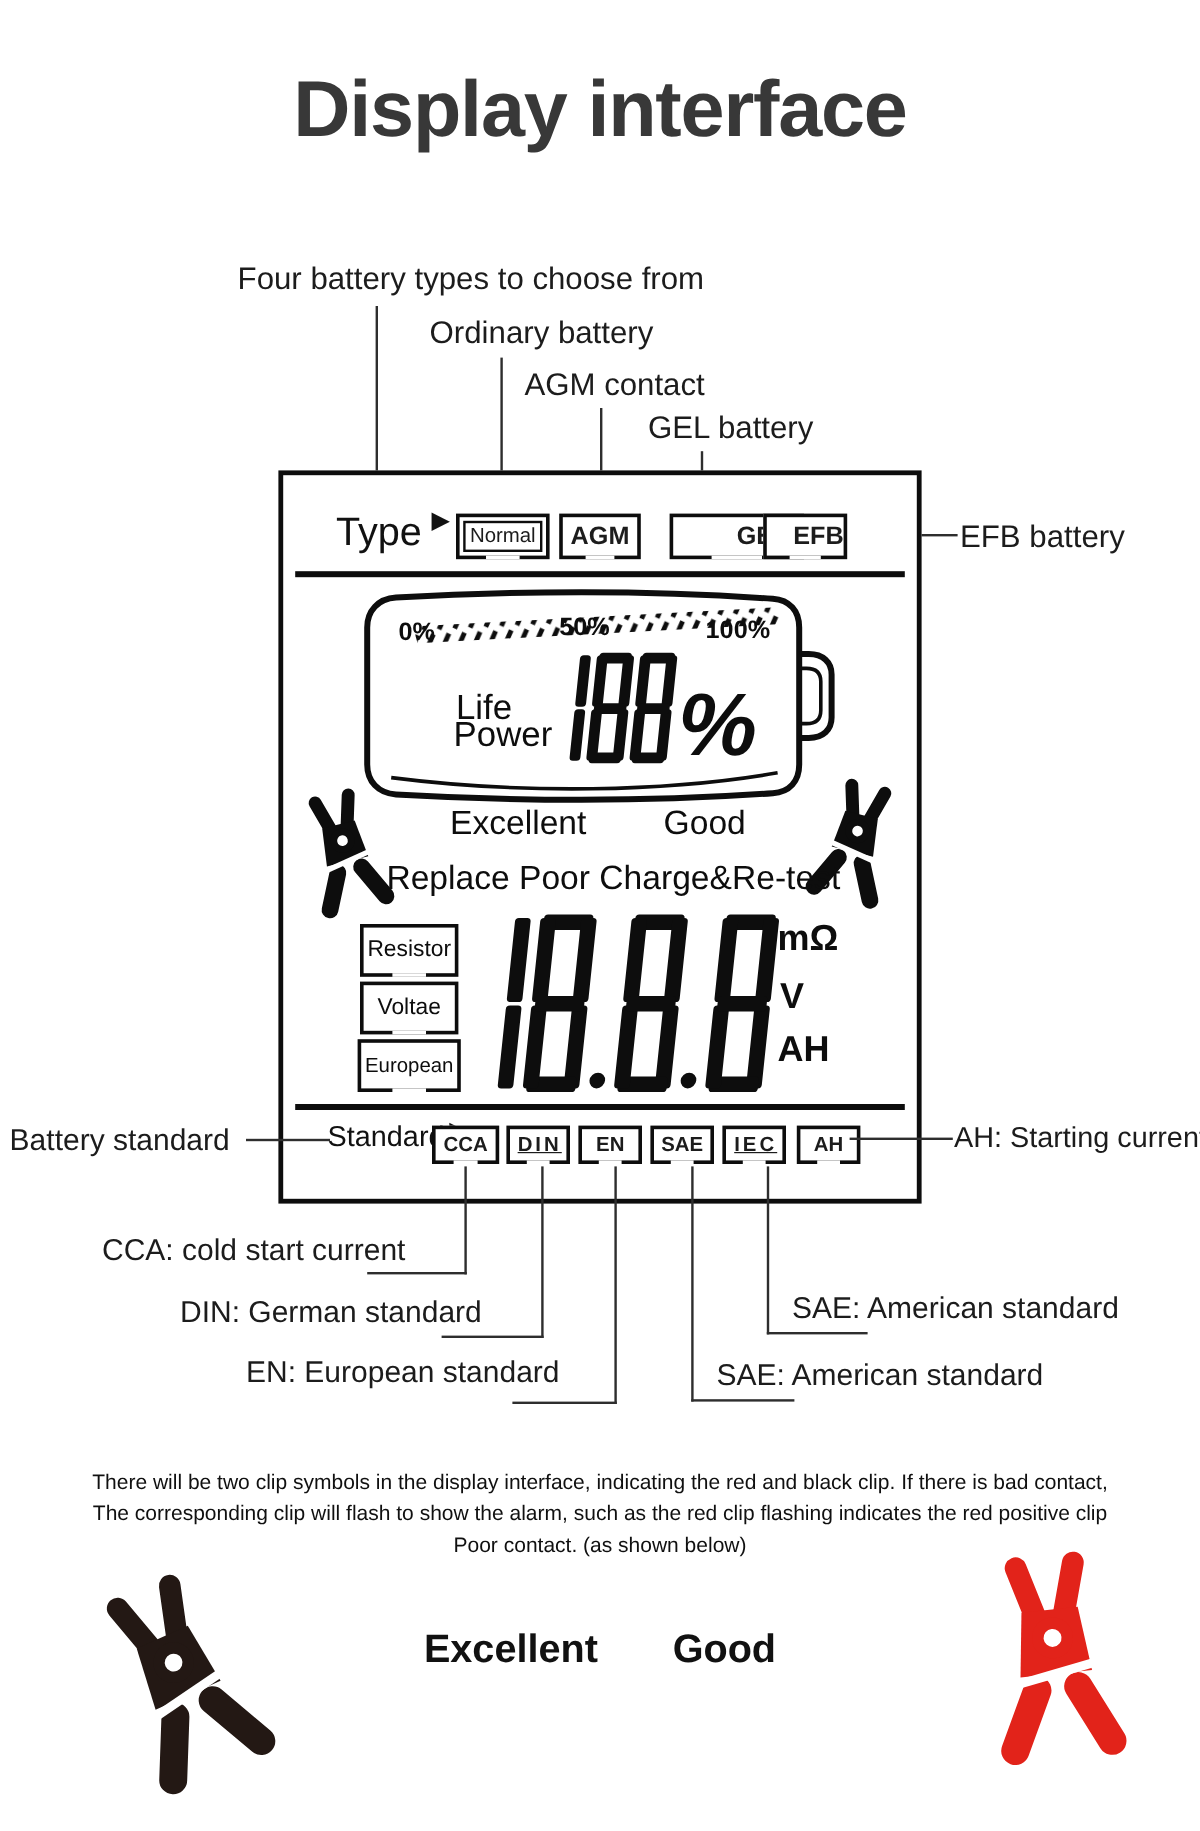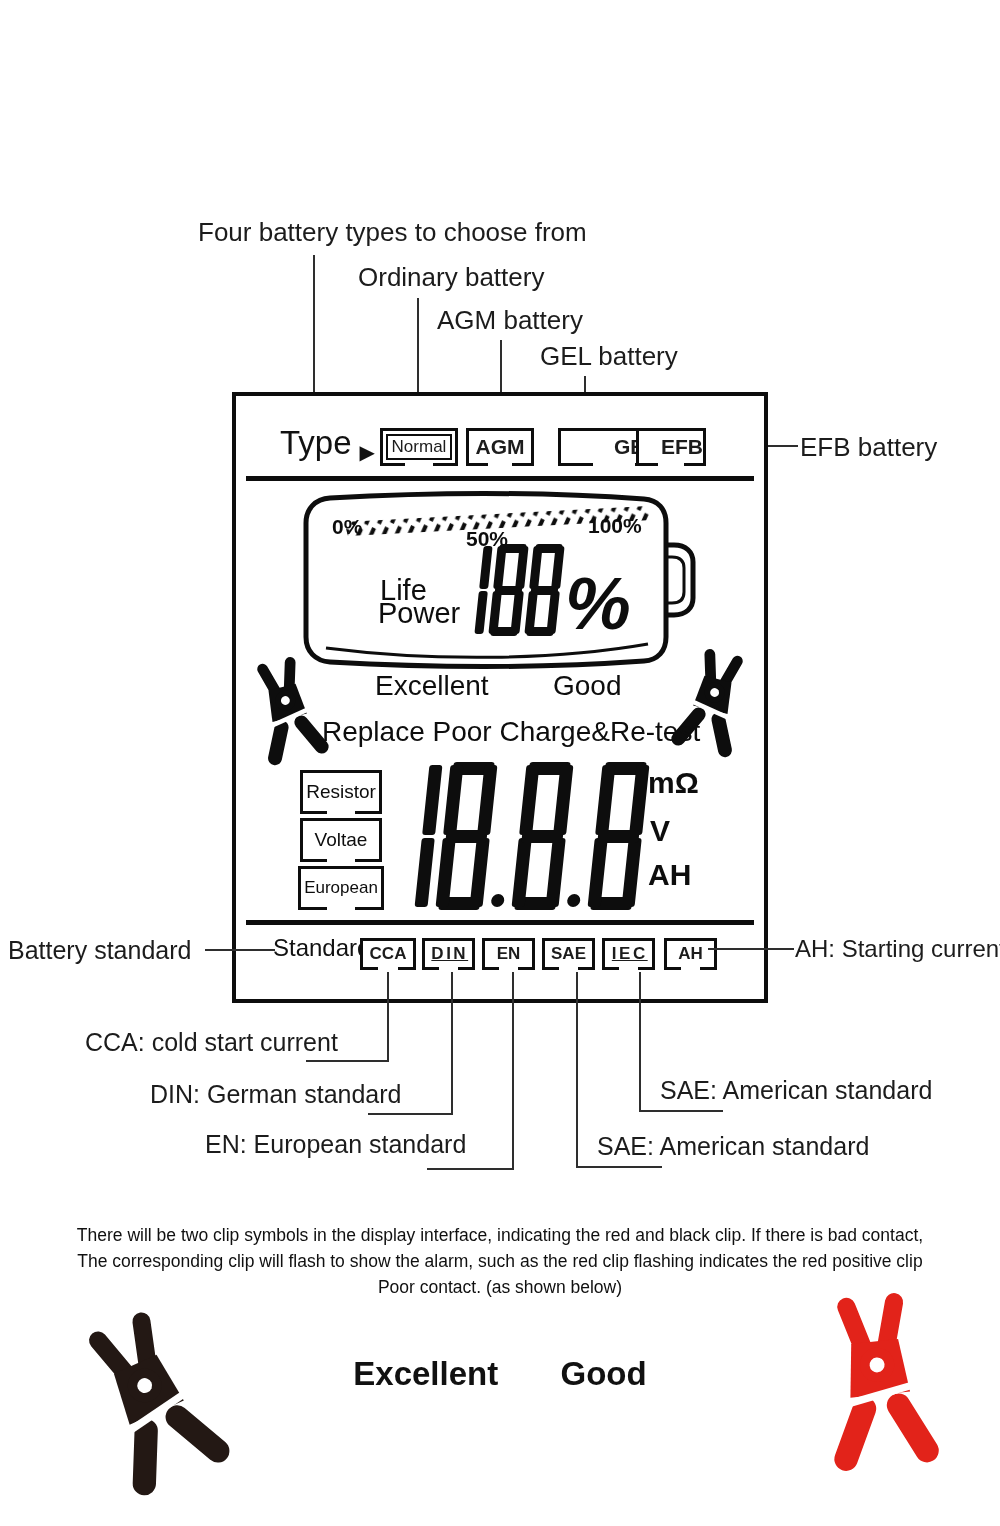--- a/index.html
+++ b/index.html
@@ -10,21 +10,21 @@
   .title{left:0;right:0;top:52px;text-align:center;font-size:66px;font-weight:700;
          color:#383838;letter-spacing:-1px;}
   
   .lbl{font-size:26px;white-space:nowrap;color:#1c1c1c;}
   .lbl-sm{font-size:25px;white-space:nowrap;color:#1c1c1c;}
   .vline{width:2px;background:#2e2e2e;}
   .hline{height:2px;background:#2e2e2e;}
   
   .panel{left:232px;top:392px;width:528px;height:603px;border:4px solid #0d0d0d;background:#fff;}
   .divider{position:absolute;left:10px;width:508px;height:5px;background:#0d0d0d;}
-  .typelabel{position:absolute;font-size:33px;color:#111;display:flex;align-items:flex-end;gap:8px;}
+  .typelabel{position:absolute;font-size:33px;color:#111;display:flex;align-items:flex-start;gap:8px;}
   .arrow{font-size:20px;line-height:1;}
   .opt{position:absolute;border:3px solid #0d0d0d;display:flex;align-items:center;justify-content:center;
        background:#fff;}
   .opt .notch{position:absolute;left:30%;right:30%;bottom:-3px;height:3px;background:#fff;}
   .opt-type{height:32px;font-weight:700;font-size:21px;}
   .opt-normal::before{content:"";position:absolute;inset:3px;border:2px solid #0d0d0d;}
   .opt-normal{font-weight:400 !important;font-size:17px !important;}
   .opt-std{height:26px;font-weight:700;font-size:17px;}
   .ls2{letter-spacing:2.5px;text-indent:2.5px;text-decoration:underline;}
   
@@ -68,24 +68,25 @@
       <rect x="76" y="94" width="22" height="72" rx="11" transform="rotate(-26 87 130)" fill="currentColor"></rect>
       <line x1="20" y1="103" x2="98" y2="89" stroke="#fff" stroke-width="7"></line>
       <circle cx="60" cy="68" r="16" fill="currentColor"></circle>
       <circle cx="60" cy="68" r="7" fill="#fff"></circle>
     </symbol>
   </defs>
 </svg>
 
 <div id="stage">
 
+  <div class="abs title">Display interface</div>
 
   <div class="abs lbl" style="left:198px;top:217px;">Four battery types to choose from</div>
   <div class="abs lbl" style="left:358px;top:262px;">Ordinary battery</div>
-  <div class="abs lbl" style="left:437px;top:305px;">AGM battery</div>
+  <div class="abs lbl" style="left:437px;top:305px;">AGM contact</div>
   <div class="abs lbl" style="left:540px;top:341px;">GEL battery</div>
   <div class="abs lbl" style="left:800px;top:432px;">EFB battery</div>
 
   <div class="abs vline" style="left:313px;top:255px;height:170px;"></div>
   <div class="abs vline" style="left:417px;top:298px;height:130px;"></div>
   <div class="abs vline" style="left:500px;top:340px;height:88px;"></div>
   <div class="abs vline" style="left:584px;top:376px;height:52px;"></div>
   <div class="abs hline" style="left:704px;top:445px;width:94px;"></div>
 
   <div class="abs panel">
@@ -120,21 +121,21 @@
         </pattern>
       </defs>
       <path d="M34,8 C140,2 250,2 348,9 C362,10 370,19 370,33 L370,147 C370,161 362,170 348,171 C250,178 140,178 34,172 C19,171 10,161 10,147 L10,33 C10,19 19,9 34,8 Z" fill="none" stroke="#0d0d0d" stroke-width="5"></path>
       <path d="M370,55 L378,55 C390,55 397,62 397,72 L397,108 C397,118 390,125 378,125 L370,125" fill="none" stroke="#0d0d0d" stroke-width="5"></path>
       <path d="M372,67 L376,67 C384,67 388,71 388,78 L388,102 C388,109 384,113 376,113 L372,113" fill="none" stroke="#0d0d0d" stroke-width="3"></path>
       <polygon points="48,32 352,16 356,30 52,46" fill="url(#hatch)"></polygon>
       <path d="M30,158 C140,172 260,170 352,154" fill="none" stroke="#0d0d0d" stroke-width="3"></path>
     </svg>
 
     <div class="batlbl" style="left:96px;top:119px;font-size:21px;font-weight:700;">0%</div>
-    <div class="batlbl" style="left:230px;top:115px;font-size:21px;font-weight:700;margin-top:16px;">50%</div>
+    <div class="batlbl" style="left:230px;top:115px;font-size:21px;font-weight:700;">50%</div>
     <div class="batlbl" style="left:352px;top:118px;font-size:21px;font-weight:700;">100%</div>
     <div class="batlbl" style="left:144px;top:166px;font-size:29px;margin-top:12px;">Life</div>
     <div class="batlbl" style="left:142px;top:201px;font-size:29px;">Power</div>
     <div class="abs" style="left:221px;top:148px;display:flex;align-items:flex-end;">
       <div class="sevenseg bat-seg">
           <i class="dgt">
             <b class="sg b"></b>
             <b class="sg c"></b>
           </i>
           <i class="dgt">

